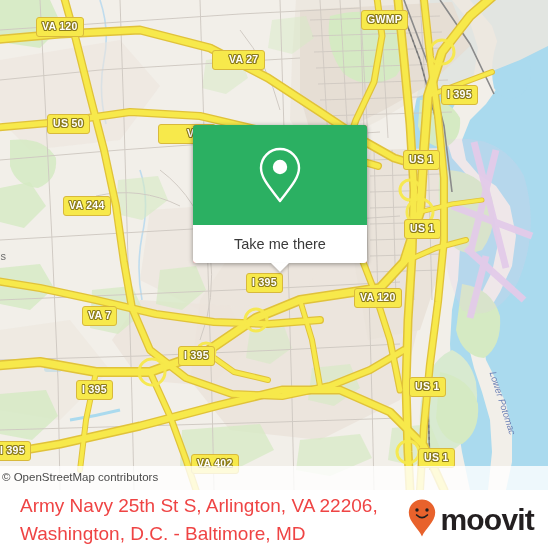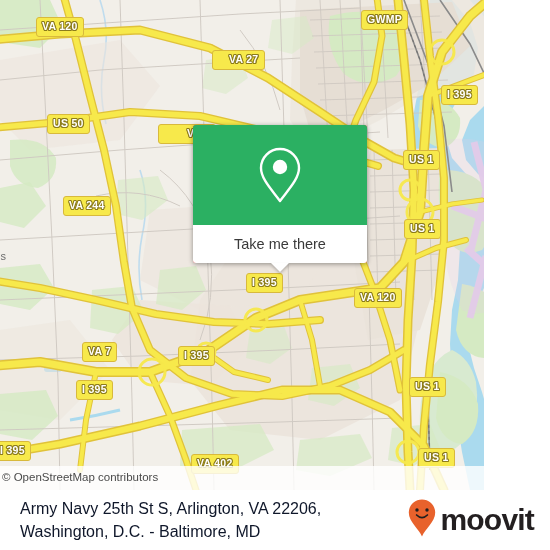--- a/index.html
+++ b/index.html
@@ -18,21 +18,21 @@
     height: 550px;
     overflow: hidden;
     background: #ffffff;
   }
 
   
   #map {
     position: absolute;
     left: 0;
     top: 0;
-    width: 484px;
+    width: 548px;
     height: 490px;
     overflow: hidden;
     background: #f2efe9;
   }
   #map-svg {
     position: absolute;
     left: 0;
     top: 0;
     display: block;
   }
@@ -146,22 +146,22 @@
     width: 550px;
     height: 60px;
     background: #ffffff;
     display: flex;
     align-items: center;
     justify-content: space-between;
     box-sizing: border-box;
     padding: 0 16px 0 20px;
   }
   #caption {
-    color: #0f172a;
-    font-size: 16px;
+    color: #ef4444;
+    font-size: 19px;
     line-height: 1.45;
     font-weight: normal;
     max-width: 375px;
   }
   #caption .line { display: block; white-space: nowrap; }
   #brand {
     display: flex;
     align-items: center;
     gap: 3px;
   }
@@ -395,21 +395,21 @@
       <div class="shield" style="left:212px;top:50px;padding-left:16px;">VA 27</div>
       <div class="shield" style="left:361px;top:10px;">GWMP</div>
       <div class="shield" style="left:441px;top:85px;">I 395</div>
       <div class="shield" style="left:47px;top:114px;">US 50</div>
       <div class="shield" style="left:158px;top:124px;padding-left:28px;">VA 1</div>
       <div class="shield" style="left:403px;top:150px;">US 1</div>
       <div class="shield" style="left:63px;top:196px;">VA 244</div>
       <div class="shield" style="left:404px;top:219px;">US 1</div>
       <div class="shield" style="left:246px;top:273px;">I 395</div>
       <div class="shield" style="left:354px;top:288px;">VA 120</div>
-      <div class="shield" style="left:82px;top:306px;margin-top:36px;">VA 7</div>
+      <div class="shield" style="left:82px;top:306px;">VA 7</div>
       <div class="shield" style="left:178px;top:346px;">I 395</div>
       <div class="shield" style="left:76px;top:380px;">I 395</div>
       <div class="shield" style="left:409px;top:377px;">US 1</div>
       <div class="shield" style="left:-6px;top:441px;">I 395</div>
       <div class="shield" style="left:191px;top:454px;">VA 402</div>
       <div class="shield" style="left:418px;top:448px;">US 1</div>
     </div>
 
     <div class="water-label" style="left:498px;top:370px;transform:rotate(72deg);transform-origin:0 0;">Lower Potomac</div>
 

